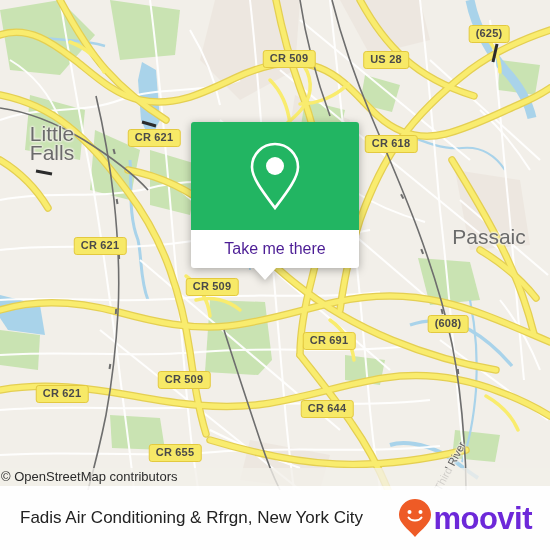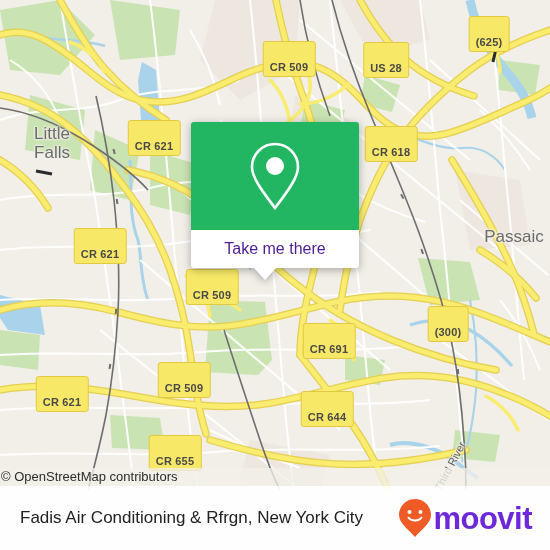--- a/index.html
+++ b/index.html
@@ -31,32 +31,32 @@
   .shield {
     position: absolute;
     transform: translate(-50%, -50%);
     background: #F7E967;
     border: 1.5px solid #E3C93F;
     border-radius: 3px;
     color: #4a4a4a;
     font-size: 11px;
     font-weight: bold;
     letter-spacing: 0.2px;
-    padding: 20px 6px 3px 6px;
+    padding: 2px 6px 3px 6px;
     white-space: nowrap;
     line-height: 11px;
     box-sizing: border-box;
   }
 
   
   .place-label {
     position: absolute;
     transform: translate(-50%, -50%);
     color: #6b6b6b;
-    font-size: 17px;
+    font-size: 21px;
     line-height: 19px;
     white-space: pre-line;
     text-shadow:
        1px 0 2px #F2EFE9, -1px 0 2px #F2EFE9,
        0 1px 2px #F2EFE9, 0 -1px 2px #F2EFE9;
     pointer-events: none;
   }
   .place-label.faded { color: #b9b6b0; }
 
   .river-label {
@@ -302,33 +302,33 @@
 
       <g stroke="#2b2b2b" stroke-width="3" fill="none">
         <path d="M142,122 L156,126"></path>
         <path d="M36,171 L52,174"></path>
         <path d="M497,44 L493,62"></path>
       </g>
     </svg>
 
     <div class="place-label" style="left:52px; top:143px;">Little
 Falls</div>
-    <div class="place-label" style="left:489px; top:236px;margin-left:25px;">Passaic</div>
+    <div class="place-label" style="left:489px; top:236px;">Passaic</div>
 
     <div class="river-label" style="left:432px; top:487px; transform: rotate(-62deg);">Third River</div>
 
     <div class="shield" style="left:289px; top:59px;">CR 509</div>
     <div class="shield" style="left:386px; top:60px;">US 28</div>
     <div class="shield" style="left:489px; top:34px;">(625)</div>
     <div class="shield" style="left:154px; top:138px;">CR 621</div>
     <div class="shield" style="left:391px; top:144px;">CR 618</div>
     <div class="shield" style="left:100px; top:246px;">CR 621</div>
     <div class="shield" style="left:212px; top:287px;">CR 509</div>
     <div class="shield" style="left:329px; top:341px;">CR 691</div>
-    <div class="shield" style="left:448px; top:324px;">(300)</div>
+    <div class="shield" style="left:448px; top:324px;">(608)</div>
     <div class="shield" style="left:62px;  top:394px;">CR 621</div>
     <div class="shield" style="left:184px; top:380px;">CR 509</div>
     <div class="shield" style="left:327px; top:409px;">CR 644</div>
     <div class="shield" style="left:175px; top:453px;">CR 655</div>
 
     <div id="popup">
       <div id="popup-header">
         <svg width="56" height="72" viewBox="0 0 56 72">
           <path d="M28 4 C15.3 4 5 14.3 5 27 C5 38 16 52 28 68 C40 52 51 38 51 27 C51 14.3 40.7 4 28 4 Z" fill="none" stroke="#ffffff" stroke-width="2.6"></path>
           <circle cx="28" cy="26" r="9" fill="#ffffff"></circle>

